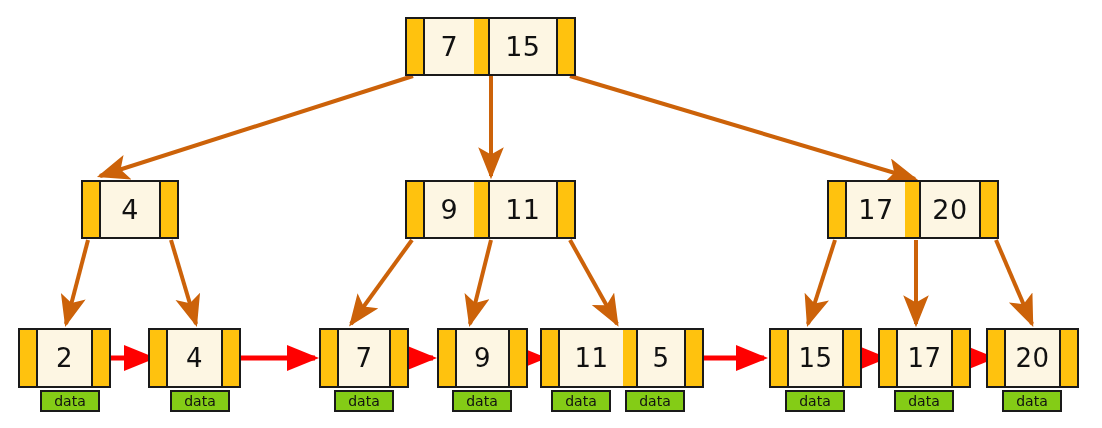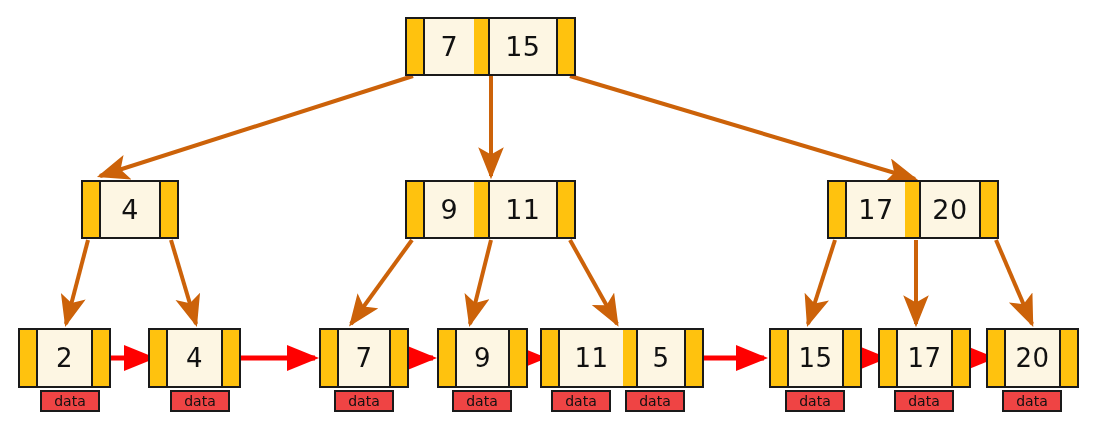--- a/index.html
+++ b/index.html
@@ -54,21 +54,21 @@
     letter-spacing: 0.5px;
     height: 100%;
     box-sizing: border-box;
   }
   .leaf .key { font-size: 26px; }
   
   .data-box {
     position: absolute;
     box-sizing: border-box;
     border: 2px solid #1a1a1a;
-    background: #ef4444;
+    background: #84cc16;
     display: flex;
     align-items: center;
     justify-content: center;
     font-size: 14px;
     color: #111111;
     z-index: 3;
   }
 </style>
 </head>
 <body>

